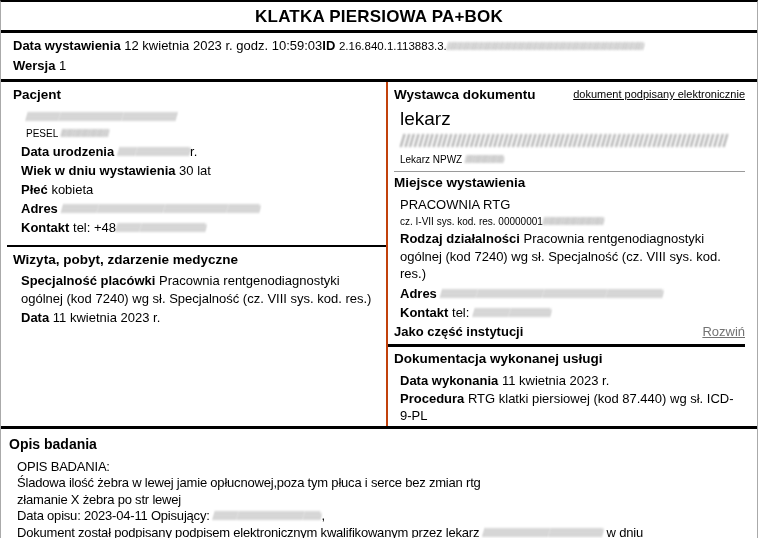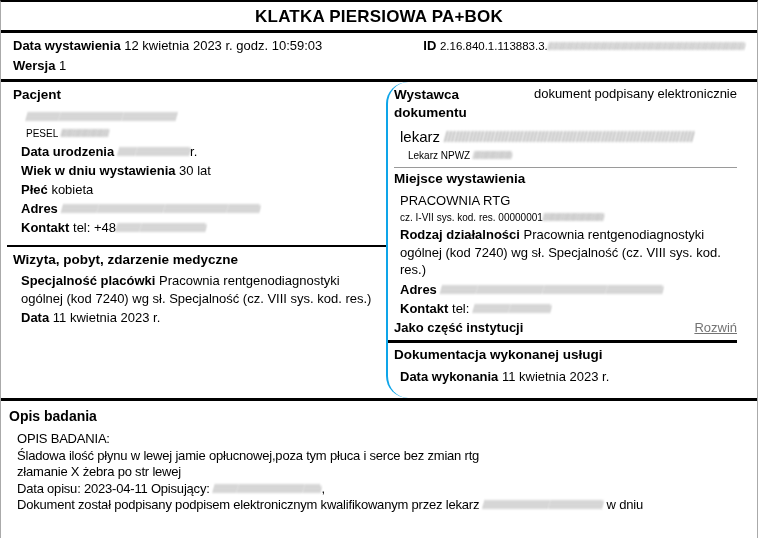--- a/index.html
+++ b/index.html
@@ -12,41 +12,41 @@
   b{font-weight:bold;}
   .rule{background:#000;border:none;}
   .rule-3{height:3px;}
   .rule-2{height:2px;}
   .rule-thin{height:1px;background:#9a9a9a;}
   
   .titlebar{text-align:center;padding:5px 0 3px 0;}
   .titlebar h1{margin:0;font-size:17px;font-weight:bold;line-height:20px;letter-spacing:0.2px;}
   
   .meta{padding:3px 12px 4px 12px;}
-  .meta-row{display:flex;justify-content:space-between;line-height:19px;}
+  .meta-row{display:flex;justify-content:flex-start;line-height:19px;}
   .meta-right{text-align:right;}
   .id-val{font-size:11.5px;}
   
   .columns{display:flex;min-height:316px;}
   .col{box-sizing:border-box;}
   .col-left{width:385px;padding:2px 0 0 12px;}
-  .col-right{flex:1;border-left:2px solid #0ea5e9;padding:2px 20px 0 6px;border-radius:22px;}
+  .col-right{flex:1;border-left:2px solid #c2410c;padding:2px 12px 0 6px;}
   h2{margin:2px 0 3px 0;font-size:13.5px;font-weight:bold;line-height:18px;}
   .row{padding-left:8px;line-height:19px;}
   .row-indent{padding-left:13px;}
   .small{font-size:10px;line-height:16px;}
   .para{margin:0 0 1px 0;padding-left:8px;padding-right:14px;line-height:17.5px;}
   .col-right .row,.col-right .para{padding-left:6px;}
   .col-right .para{padding-right:2px;}
   .left-rule{margin:8px 0 4px -6px;}
   .right-rule{margin:3px 0 3px -6px;}
   .issuer-top{display:flex;justify-content:space-between;align-items:flex-start;}
-  .note{font-size:13px;line-height:16px;padding-top:2px;white-space:nowrap;}
-  .doctor-row{font-size:15px;line-height:22px;padding-left:6px;margin-top:1px;}
-  .npwz-row{margin-bottom:3px;margin-left:8px;}
+  .note{font-size:11px;line-height:16px;padding-top:2px;white-space:nowrap;text-decoration:underline;}
+  .doctor-row{font-size:19px;line-height:22px;padding-left:6px;margin-top:1px;}
+  .npwz-row{margin-bottom:3px;}
   .institution-row{display:flex;justify-content:space-between;line-height:18px;margin-top:1px;}
   .link{color:#737373;cursor:pointer;}
   
   .redacted{
     color:#8a8a8a;filter:blur(1.2px);letter-spacing:-0.6px;
     white-space:nowrap;overflow:hidden;display:inline-block;vertical-align:bottom;
     max-width:100%;
   }
   
   .report{padding:6px 10px 0 8px;}
@@ -168,29 +168,33 @@
         <b>Jako część instytucji</b>
         <a href="#" class="link">Rozwiń</a>
       </div>
       <div class="rule rule-3 right-rule"></div>
 
       <h2>Dokumentacja wykonanej usługi</h2>
       <div class="row">
         <b>Data wykonania</b>
         <span>11 kwietnia 2023 r.</span>
       </div>
+      <p class="para">
+        <b>Procedura</b>
+        <span>RTG klatki piersiowej (kod 87.440) wg sł. ICD-9-PL</span>
+      </p>
     </div>
   </div>
 
   <div class="rule rule-3"></div>
 
   <section class="report">
     <h2>Opis badania</h2>
     <div class="rline">OPIS BADANIA:</div>
-    <div class="rline">Śladowa ilość płynu w lewej jamie opłucnowej,poza tym płuca i serce bez zmian rtg</div>
+    <div class="rline">Śladowa ilość żebra w lewej jamie opłucnowej,poza tym płuca i serce bez zmian rtg</div>
     <div class="rline">złamanie X żebra po str lewej</div>
     <div class="rline">
       <span>Data opisu: 2023-04-11 Opisujący:</span>
       <span class="redacted">////////////////////////////////////</span><span>,</span>
     </div>
     <div class="rline">
       <span>Dokument został podpisany podpisem elektronicznym kwalifikowanym przez lekarz</span>
       <span class="redacted">////////////////////////////////////////</span>
       <span>w dniu</span>
     </div>

